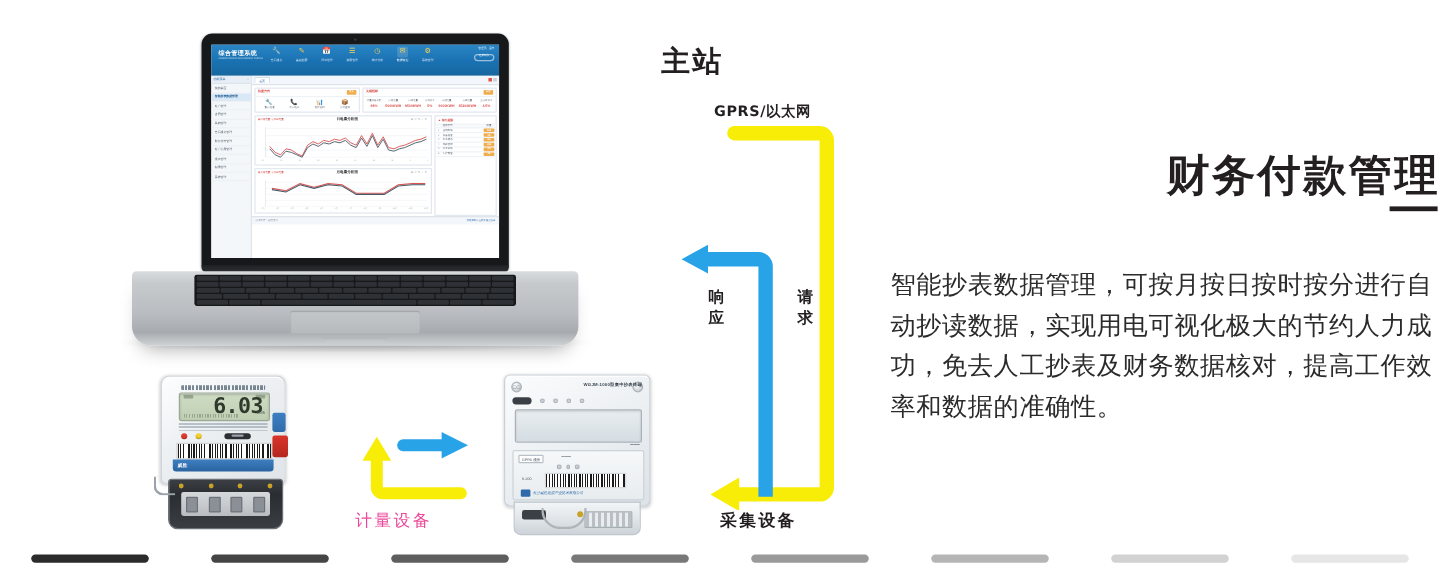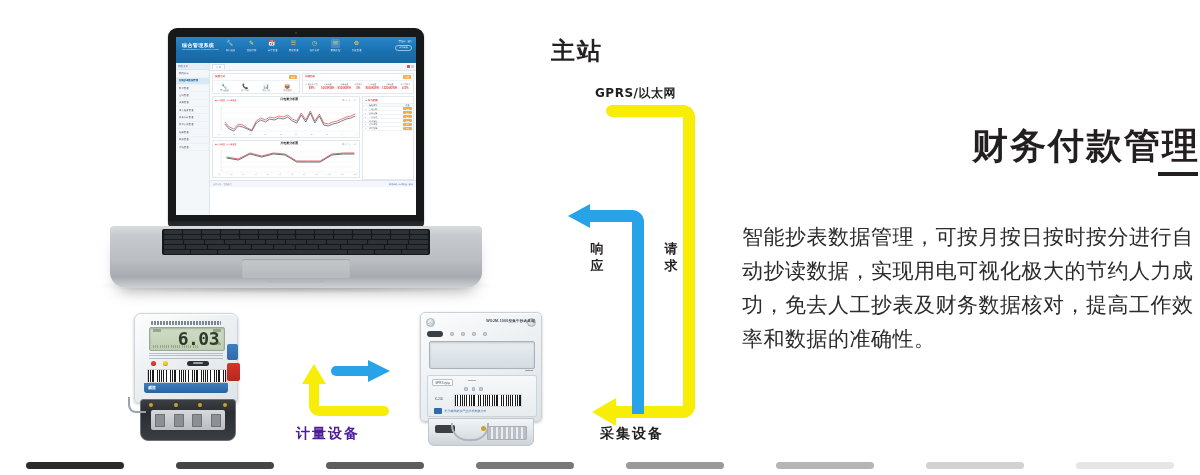--- a/index.html
+++ b/index.html
@@ -146,21 +146,21 @@
     align-items:center;justify-content:space-between;padding:0 3px;font-size:2.1px;color:#8d97a1;
   }
   .app-foot .r{color:#2f6ea8;}
 
   
   .cjk{font-family:"DejaVu Sans","Liberation Sans",sans-serif;}
   #mainstation{left:551px;top:35px;font-size:24px;font-weight:bold;color:#231f20;letter-spacing:2px;}
   #gprs-label{left:595px;top:85px;font-size:12px;font-weight:bold;color:#231f20;letter-spacing:.5px;}
   #resp-label{left:590px;top:240px;width:14px;font-size:13px;font-weight:bold;color:#231f20;line-height:17px;text-align:center;}
   #req-label{left:664px;top:240px;width:14px;font-size:13px;font-weight:bold;color:#231f20;line-height:17px;text-align:center;}
-  #meter-label{left:296px;top:425px;font-size:14px;font-weight:bold;color:#4c1d95;letter-spacing:2px;}
+  #meter-label{left:296px;top:425px;font-size:14px;font-weight:normal;color:#ec4899;letter-spacing:2px;}
   #collector-label{left:600px;top:425px;font-size:14px;font-weight:bold;color:#231f20;letter-spacing:2px;}
 
   #headline{right:0;top:122px;font-size:36px;font-weight:bold;color:#231f20;letter-spacing:2px;}
   #rule{right:2px;top:172px;width:40px;height:4px;background:#231f20;}
   #bodytext{
     left:742px;top:220px;width:452px;font-size:21px;line-height:34px;color:#2b2b2b;letter-spacing:.5px;
   }
   
   #meter1{left:126px;top:313px;width:118px;height:130px;}
   .m1-body{

